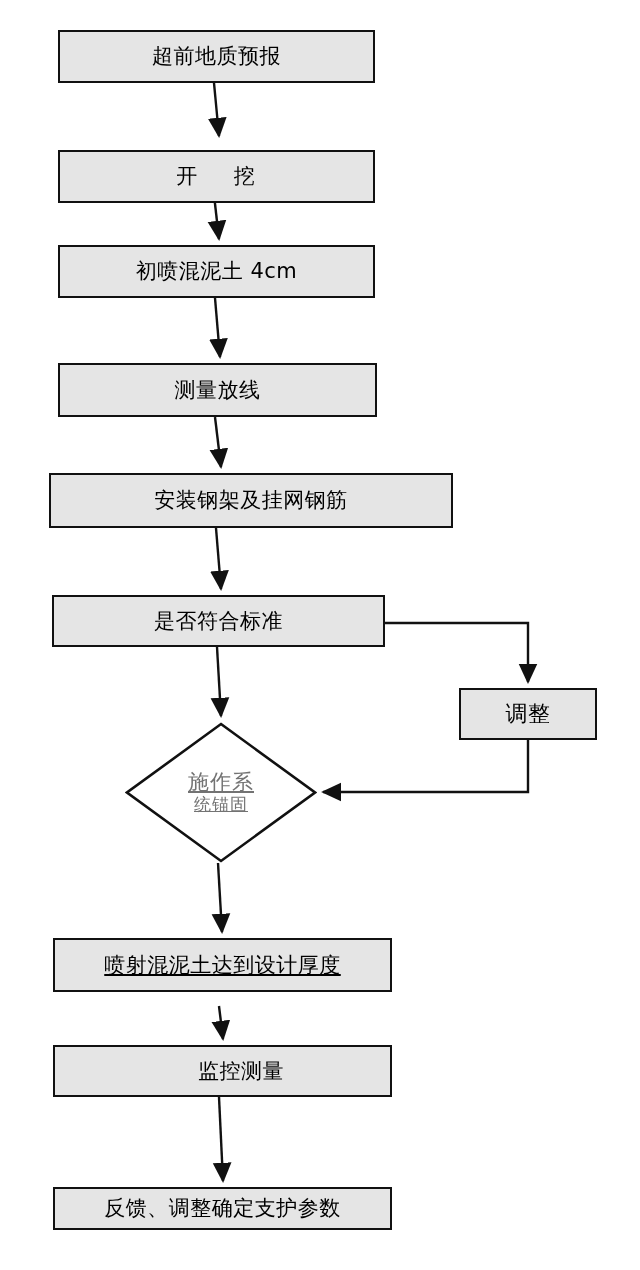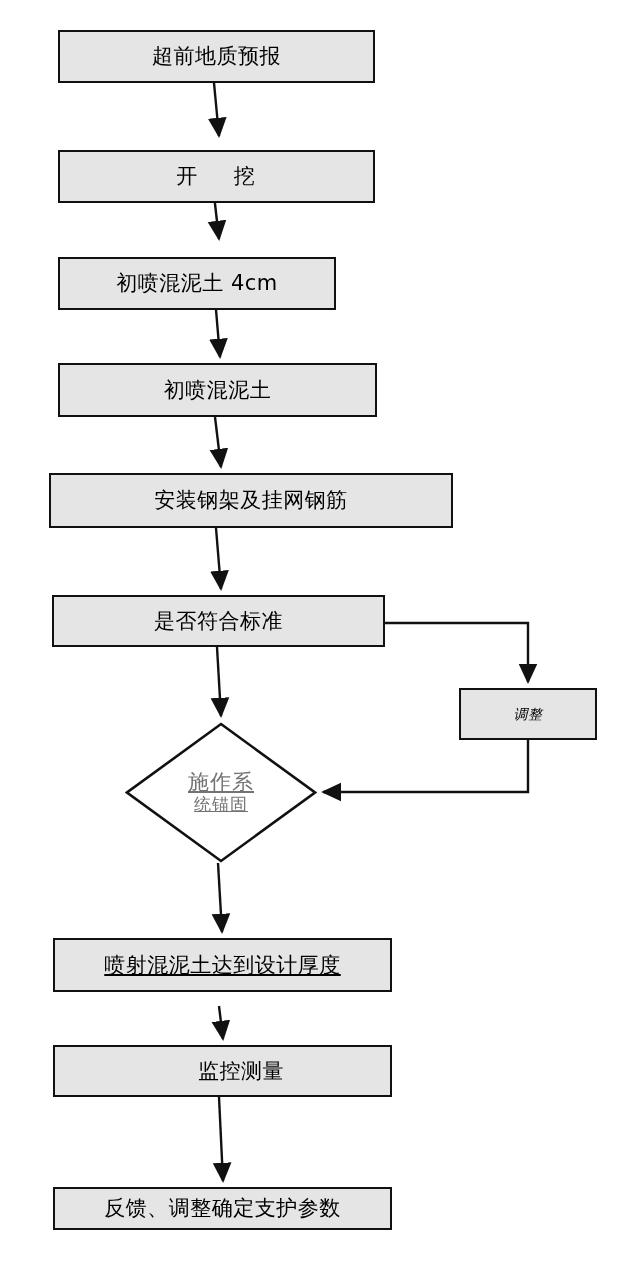--- a/index.html
+++ b/index.html
@@ -99,26 +99,26 @@
   </svg>
 
   <div class="node process" style="left:58px; top:30px; width:317px; height:53px;">
     <span class="node-label" style="font-size:21px;">超前地质预报</span>
   </div>
 
   <div class="node process" style="left:58px; top:150px; width:317px; height:53px;">
     <span class="node-label" style="font-size:21px; letter-spacing:2px;">开    挖</span>
   </div>
 
-  <div class="node process" style="left:58px; top:245px; width:278px; height:53px;margin-top:12px;">
+  <div class="node process" style="left:58px; top:245px; width:317px; height:53px;">
     <span class="node-label" style="font-size:21px;">初喷混泥土 4cm</span>
   </div>
 
   <div class="node process" style="left:58px; top:363px; width:319px; height:54px;">
-    <span class="node-label" style="font-size:21px;">初喷混泥土</span>
+    <span class="node-label" style="font-size:21px;">测量放线</span>
   </div>
 
   <div class="node process" style="left:49px; top:473px; width:404px; height:55px;">
     <span class="node-label" style="font-size:21px;">安装钢架及挂网钢筋</span>
   </div>
 
   <div class="node process" style="left:52px; top:595px; width:333px; height:52px;">
     <span class="node-label" style="font-size:21px;">是否符合标准</span>
   </div>
 
@@ -126,21 +126,21 @@
     <svg style="position:absolute; left:0; top:0;" width="192" height="141" viewBox="0 0 192 141">
       <polygon points="96,2 190,70.5 96,139 2,70.5" fill="#ffffff" stroke="#111111" stroke-width="2.6"></polygon>
     </svg>
     <div class="dia-label">
       <span class="dia-line1">施作系</span>
       <span class="dia-line2">统锚固</span>
     </div>
   </div>
 
   <div class="node process" style="left:459px; top:688px; width:138px; height:52px;">
-    <span class="node-label" style="font-size:14px;font-style:italic;">调整</span>
+    <span class="node-label" style="font-size:22px;">调整</span>
   </div>
 
   <div class="node process" style="left:53px; top:938px; width:339px; height:54px;">
     <span class="node-label" style="font-size:21px;text-decoration:underline;">喷射混泥土达到设计厚度</span>
   </div>
 
   <div class="node process" style="left:53px; top:1045px; width:339px; height:52px;padding-left:37px;">
     <span class="node-label" style="font-size:21px;">监控测量</span>
   </div>
 

